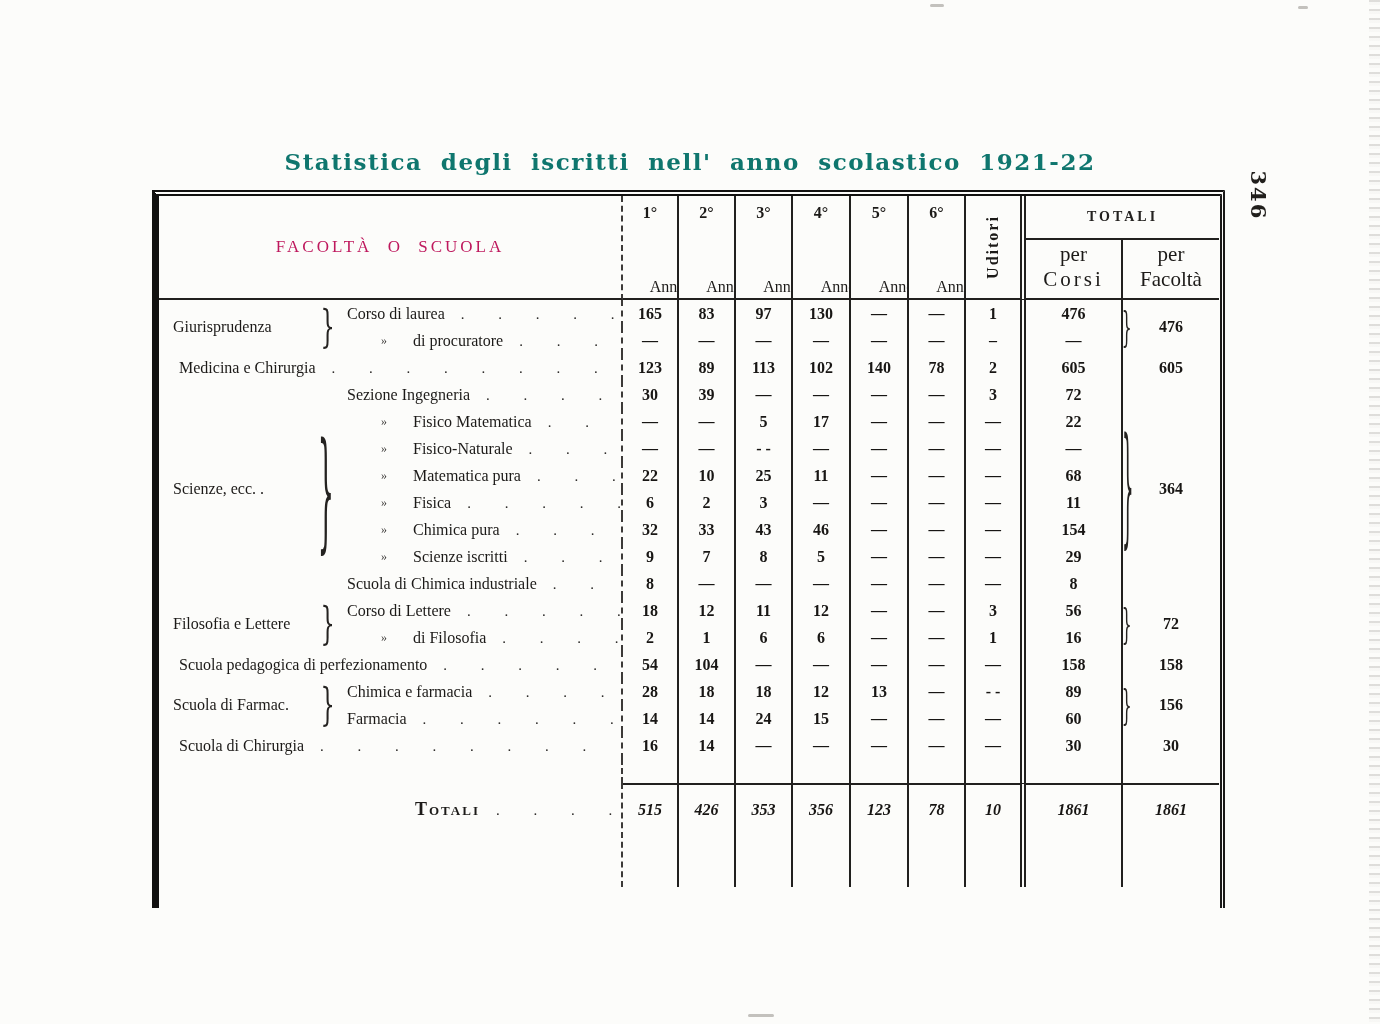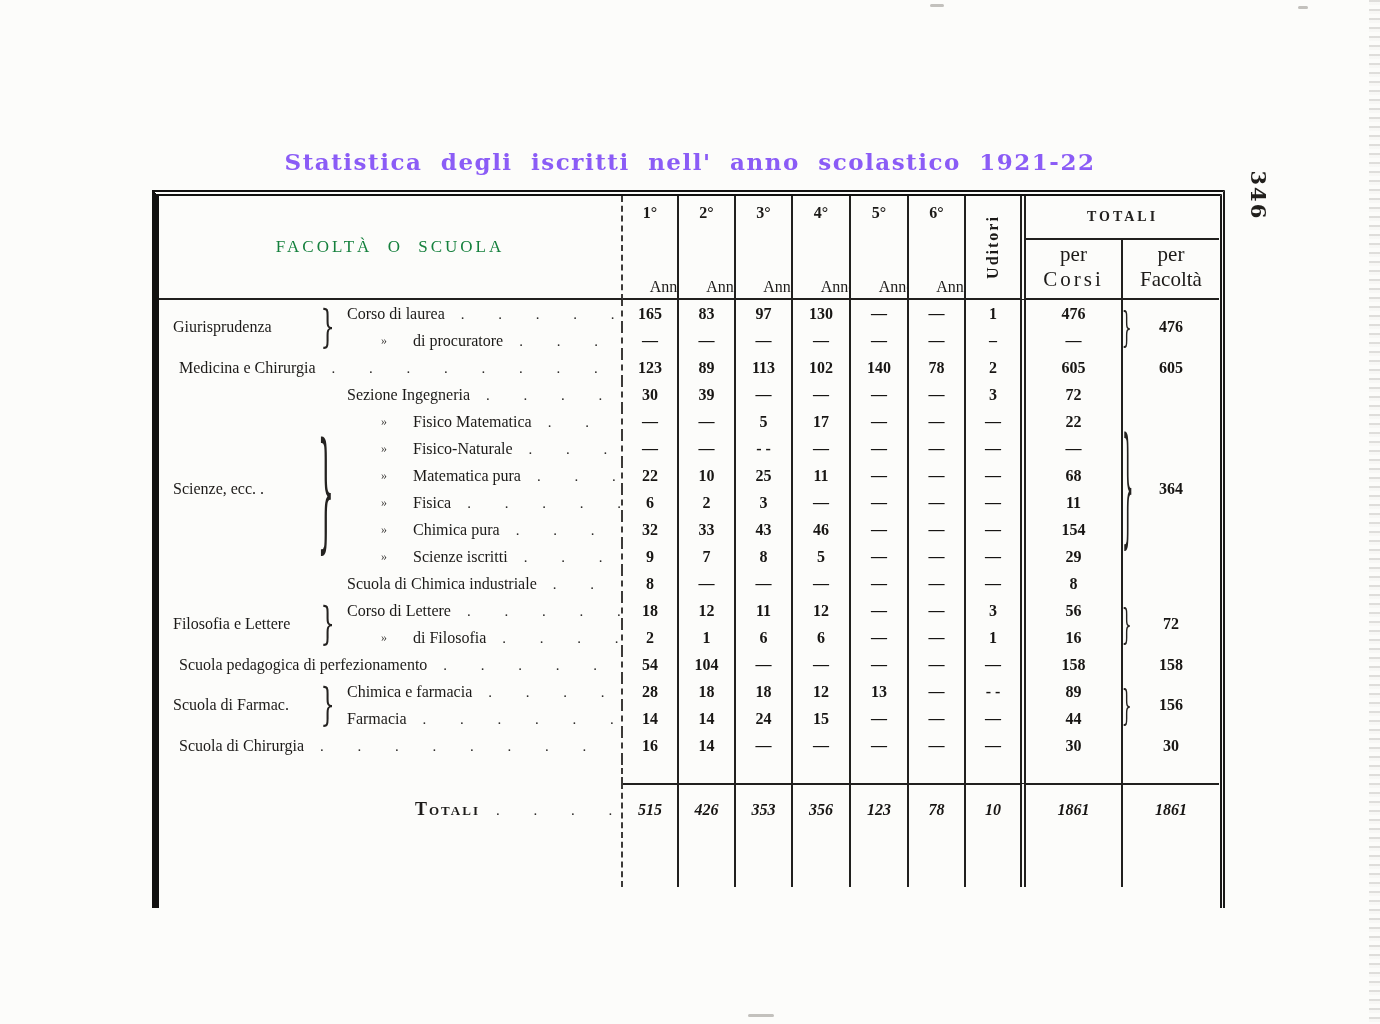--- a/index.html
+++ b/index.html
@@ -7,21 +7,21 @@
     width:1380px;height:1024px;position:relative;overflow:hidden;
     background:#fcfcfa;
     font-family:"Liberation Serif","DejaVu Serif",serif;
     color:#1c1a18;
   }
   .page{position:absolute;inset:0;}
   
   .title{
     position:absolute;top:148px;left:0;width:1380px;text-align:center;
     font-family:"DejaVu Serif",serif;font-weight:bold;font-size:23px;
-    letter-spacing:1.5px;word-spacing:9px;color:#8b5cf6;
+    letter-spacing:1.5px;word-spacing:9px;color:#0f766e;
   }
   
   .pagenum{
     position:absolute;left:1238px;top:178px;width:40px;text-align:center;
     transform:rotate(90deg);transform-origin:center;
     font-family:"DejaVu Serif",serif;font-weight:bold;font-size:21px;letter-spacing:2px;color:#211f1c;
   }
   
   .scan-edge{
     position:absolute;right:0;top:0;width:11px;height:1024px;
@@ -44,21 +44,21 @@
   
   .div-dash{border-right:2px dashed #3c3a38;}       
   .nc{border-right:2px solid #21201e;}              
   .ud{border-right:6px double #21201e;}             
   .pc{border-right:2px solid #21201e;}              
   .pf{position:relative;}
   
   thead th{font-weight:normal;}
   .th-fac{
     border-right:2px dashed #3c3a38;border-bottom:2px solid #21201e;
-    font-size:17px;letter-spacing:3px;word-spacing:8px;text-align:center;color:#15803d;
+    font-size:17px;letter-spacing:3px;word-spacing:8px;text-align:center;color:#be185d;
   }
   .th-anno{border-bottom:2px solid #21201e;height:100px;padding:0;}
   .annobox{height:92px;display:flex;flex-direction:column;justify-content:space-between;align-items:center;padding:8px 0 2px;}
   .annonum{font-size:16px;font-weight:bold;}
   .annoword{font-size:16px;margin-left:35px;}
   .th-ud{border-bottom:2px solid #21201e;position:relative;}
   .th-ud span{
     position:absolute;left:50%;top:50%;transform:translate(-50%,-50%) rotate(-90deg);
     font-size:16px;letter-spacing:2px;font-weight:bold;
   }
@@ -351,21 +351,21 @@
           </tr>
           <tr>
             <td class="lbl div-dash"><span>Farmacia</span><span class="leader">.  .  .  .  .  .  .  .  .  .  .  .</span></td>
             <td class="num nc">14</td>
             <td class="num nc">14</td>
             <td class="num nc">24</td>
             <td class="num nc">15</td>
             <td class="num nc">—</td>
             <td class="num nc">—</td>
             <td class="num ud">—</td>
-            <td class="num pc">44</td>
+            <td class="num pc">60</td>
           </tr>
           <tr>
             <td class="lbl div-dash wide" colspan="2"><span>Scuola di Chirurgia</span><span class="leader">.  .  .  .  .  .  .  .  .  .  .  .</span></td>
             <td class="num nc">16</td>
             <td class="num nc">14</td>
             <td class="num nc">—</td>
             <td class="num nc">—</td>
             <td class="num nc">—</td>
             <td class="num nc">—</td>
             <td class="num ud">—</td>

